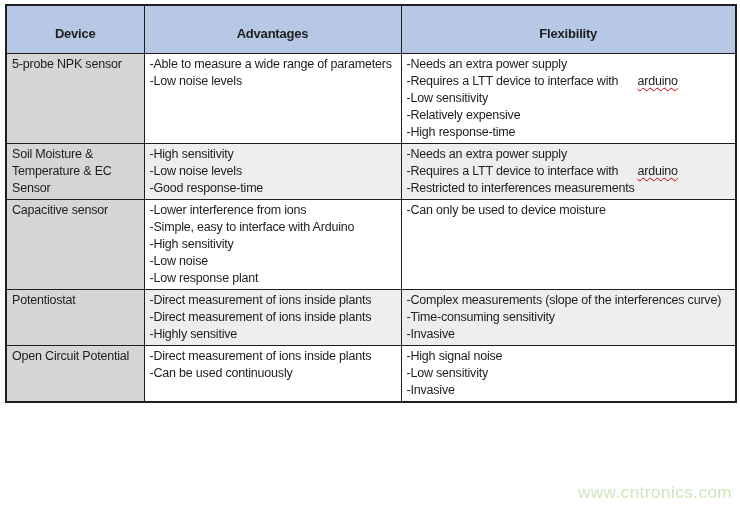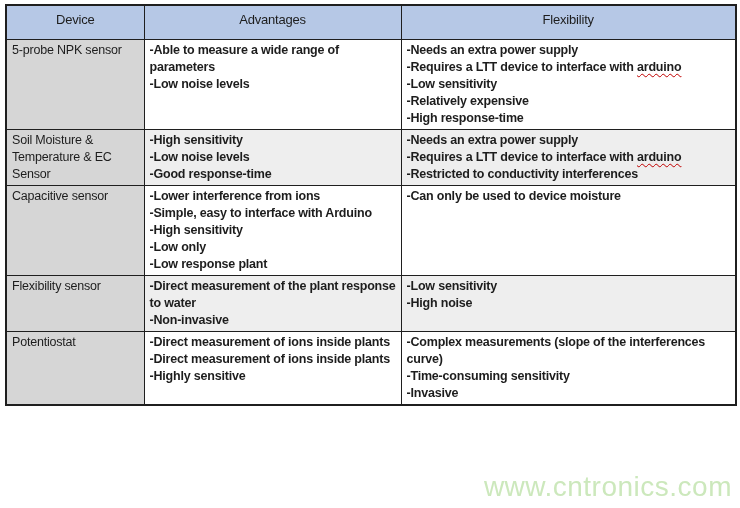--- a/index.html
+++ b/index.html
@@ -29,40 +29,41 @@
     color:var(--ink);
     font-size:12.5px;
     line-height:17px;
     letter-spacing:-0.2px;
     padding:2px 4px 2px 5px;
     overflow:hidden;
   }
   thead th{
     background:var(--header-bg);
     text-align:center;
-    font-weight:400;
+    font-weight:700;
     font-size:13px;
-    padding:5px 4px 11px 4px;
+    padding:19px 4px 11px 4px;
   }
   td.dev{background:var(--device-bg);}
   tbody tr:nth-child(even) td.adv,
   tbody tr:nth-child(even) td.lim{background:var(--alt-bg);}
-  .line{white-space:normal;font-weight:bold;}
+  .line{white-space:normal;}
   .sq{
     text-decoration:underline;
     text-decoration-style:wavy;
     text-decoration-color:var(--squiggle);
     text-decoration-thickness:1px;
     text-underline-offset:2px;
+    margin-left:16px;
   }
   .watermark{
     position:absolute;
     right:8px;
     bottom:5px;
-    font-size:28px;
+    font-size:17px;
     letter-spacing:0.5px;
     color:var(--wm);
     pointer-events:none;
   }
 </style>
 </head>
 <body>
 
 <div class="page">
   <table class="cmp">
@@ -96,56 +97,57 @@
         <tr>
           <td class="dev">Soil Moisture &amp; Temperature &amp; EC Sensor</td>
           <td class="adv">
             <div class="line">-High sensitivity</div>
             <div class="line">-Low noise levels</div>
             <div class="line">-Good response-time</div>
           </td>
           <td class="lim">
             <div class="line">-Needs an extra power supply</div>
             <div class="line">-Requires a LTT device to interface with <span class="sq">arduino</span></div>
-            <div class="line">-Restricted to conductivity interferences</div>
+            <div class="line">-Restricted to interferences measurements</div>
           </td>
         </tr>
         <tr>
           <td class="dev">Capacitive sensor</td>
           <td class="adv">
             <div class="line">-Lower interference from ions</div>
             <div class="line">-Simple, easy to interface with Arduino</div>
             <div class="line">-High sensitivity</div>
-            <div class="line">-Low only</div>
+            <div class="line">-Low noise</div>
             <div class="line">-Low response plant</div>
           </td>
           <td class="lim">
             <div class="line">-Can only be used to device moisture</div>
-          </td>
-        </tr>
-        <tr>
-          <td class="dev">Flexibility sensor</td>
-          <td class="adv">
-            <div class="line">-Direct measurement of the plant response to water</div>
-            <div class="line">-Non-invasive</div>
-          </td>
-          <td class="lim">
-            <div class="line">-Low sensitivity</div>
-            <div class="line">-High noise</div>
           </td>
         </tr>
         <tr>
           <td class="dev">Potentiostat</td>
           <td class="adv">
             <div class="line">-Direct measurement of ions inside plants</div>
             <div class="line">-Direct measurement of ions inside plants</div>
             <div class="line">-Highly sensitive</div>
           </td>
           <td class="lim">
             <div class="line">-Complex measurements (slope of the interferences curve)</div>
             <div class="line">-Time-consuming sensitivity</div>
             <div class="line">-Invasive</div>
           </td>
         </tr>
+        <tr>
+          <td class="dev">Open Circuit Potential</td>
+          <td class="adv">
+            <div class="line">-Direct measurement of ions inside plants</div>
+            <div class="line">-Can be used continuously</div>
+          </td>
+          <td class="lim">
+            <div class="line">-High signal noise</div>
+            <div class="line">-Low sensitivity</div>
+            <div class="line">-Invasive</div>
+          </td>
+        </tr>
       </tbody>
   </table>
   <div class="watermark">www.cntronics.com</div>
 </div>
 
 </body></html>

